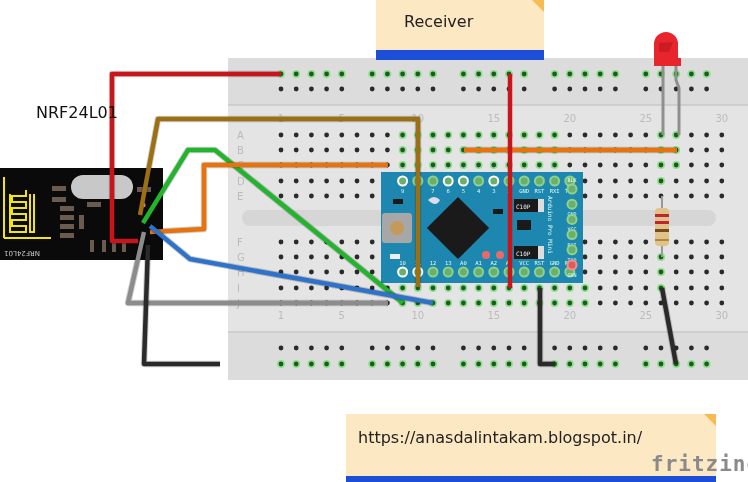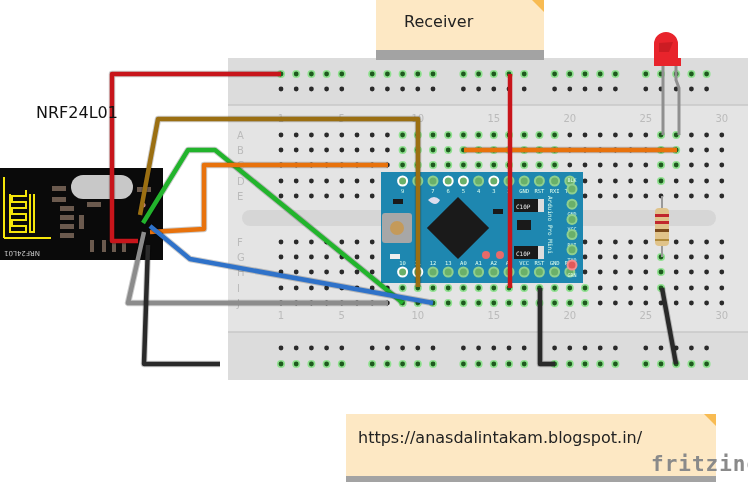--- a/index.html
+++ b/index.html
@@ -1,18 +1,18 @@
 <!DOCTYPE html>
 <html><head>
 <meta charset="utf-8">
 <style>
   html,body{margin:0;padding:0;background:#fff;}
   body{width:748px;height:482px;position:relative;overflow:hidden;font-family:"DejaVu Sans",sans-serif;}
   #stage{position:absolute;left:0;top:0;width:748px;height:482px;}
-  .note{position:absolute;background:#fde8c4;border-bottom:10px solid #a3a3a3;box-sizing:border-box;}
+  .note{position:absolute;background:#fde8c4;border-bottom:10px solid #1d4ed8;box-sizing:border-box;}
   .note .fold{position:absolute;right:0;top:0;width:0;height:0;border-left:12px solid transparent;border-top:12px solid #f8bb52;}
   .note-text{position:absolute;color:#222;white-space:nowrap;}
   .label{position:absolute;color:#111;white-space:nowrap;}
   .logo{position:absolute;color:#8a8a8a;font-family:"DejaVu Sans Mono",monospace;font-weight:bold;letter-spacing:1px;}
 </style>
 </head>
 <body>
 
 <div id="stage">
   <svg id="board-svg" width="748" height="482" viewBox="0 0 748 482" style="position:absolute;left:0;top:0;">

